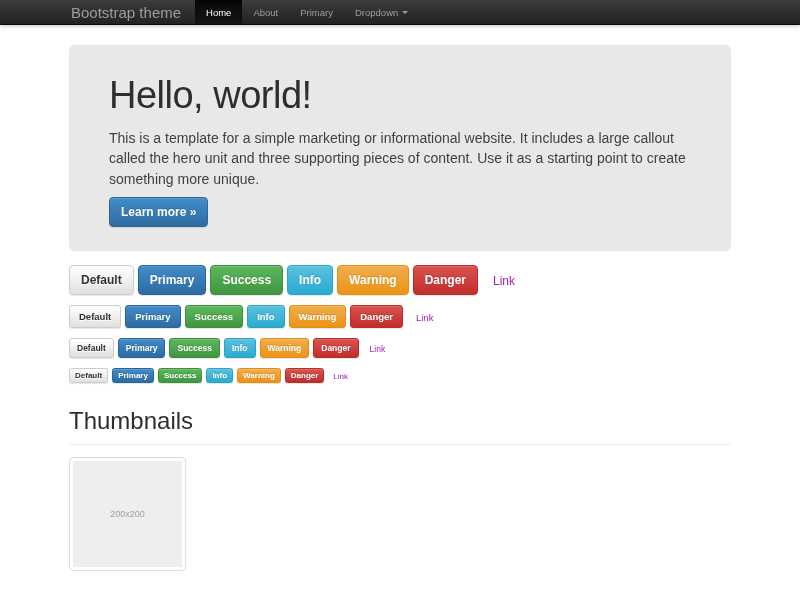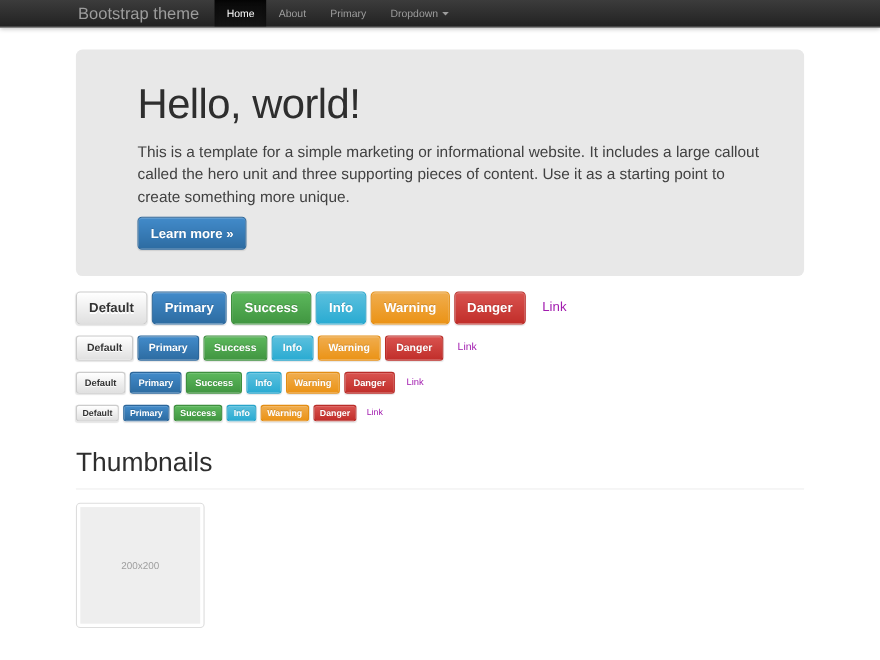--- a/index.html
+++ b/index.html
@@ -57,21 +57,21 @@
     border-right: 3px solid transparent;
     border-top: 3.5px solid #9d9d9d;
   }
   
   .container { width: 662px; margin: 0 auto; }
   
   .jumbotron {
     margin-top: 20px;
     background: #e8e8e8;
     border-radius: 6px;
-    padding: 29px 40px 24px 56px;
+    padding: 29px 40px 24px 40px;
   }
   .jumbotron h1 {
     font-size: 38px;
     font-weight: 500;
     letter-spacing: -.5px;
     color: #2e2e2e;
     margin-bottom: 11px;
   }
   .jumbotron p {
     font-size: 14px;
@@ -99,21 +99,21 @@
   .btn-default { background: linear-gradient(to bottom, #ffffff 0%, #e0e0e0 100%); border-color: #cccccc; color: #333; text-shadow: 0 1px 0 #fff; }
   .btn-primary { background: linear-gradient(to bottom, #428bca 0%, #2d6ca2 100%); border-color: #2b669a; }
   .btn-success { background: linear-gradient(to bottom, #5cb85c 0%, #419641 100%); border-color: #3e8f3e; }
   .btn-info    { background: linear-gradient(to bottom, #5bc0de 0%, #2aabd2 100%); border-color: #28a4c9; }
   .btn-warning { background: linear-gradient(to bottom, #f0ad4e 0%, #eb9316 100%); border-color: #e38d13; }
   .btn-danger  { background: linear-gradient(to bottom, #d9534f 0%, #c12e2a 100%); border-color: #b92c28; }
   .btn-link {
     background: none; border: none; box-shadow: none; text-shadow: none;
     color: #a21caf; font-weight: normal;
   }
-  .btn-row { display: flex; align-items: flex-start; gap: 4px; margin-bottom: 10px; }
+  .btn-row { display: flex; align-items: flex-end; gap: 4px; margin-bottom: 10px; }
   #button-rows { margin-top: 14px; }
   
   .page-header {
     font-size: 24px;
     font-weight: 500;
     color: #2e2e2e;
     margin-top: 24px;
     padding-bottom: 9px;
     border-bottom: 1px solid #eeeeee;
     margin-bottom: 0;

